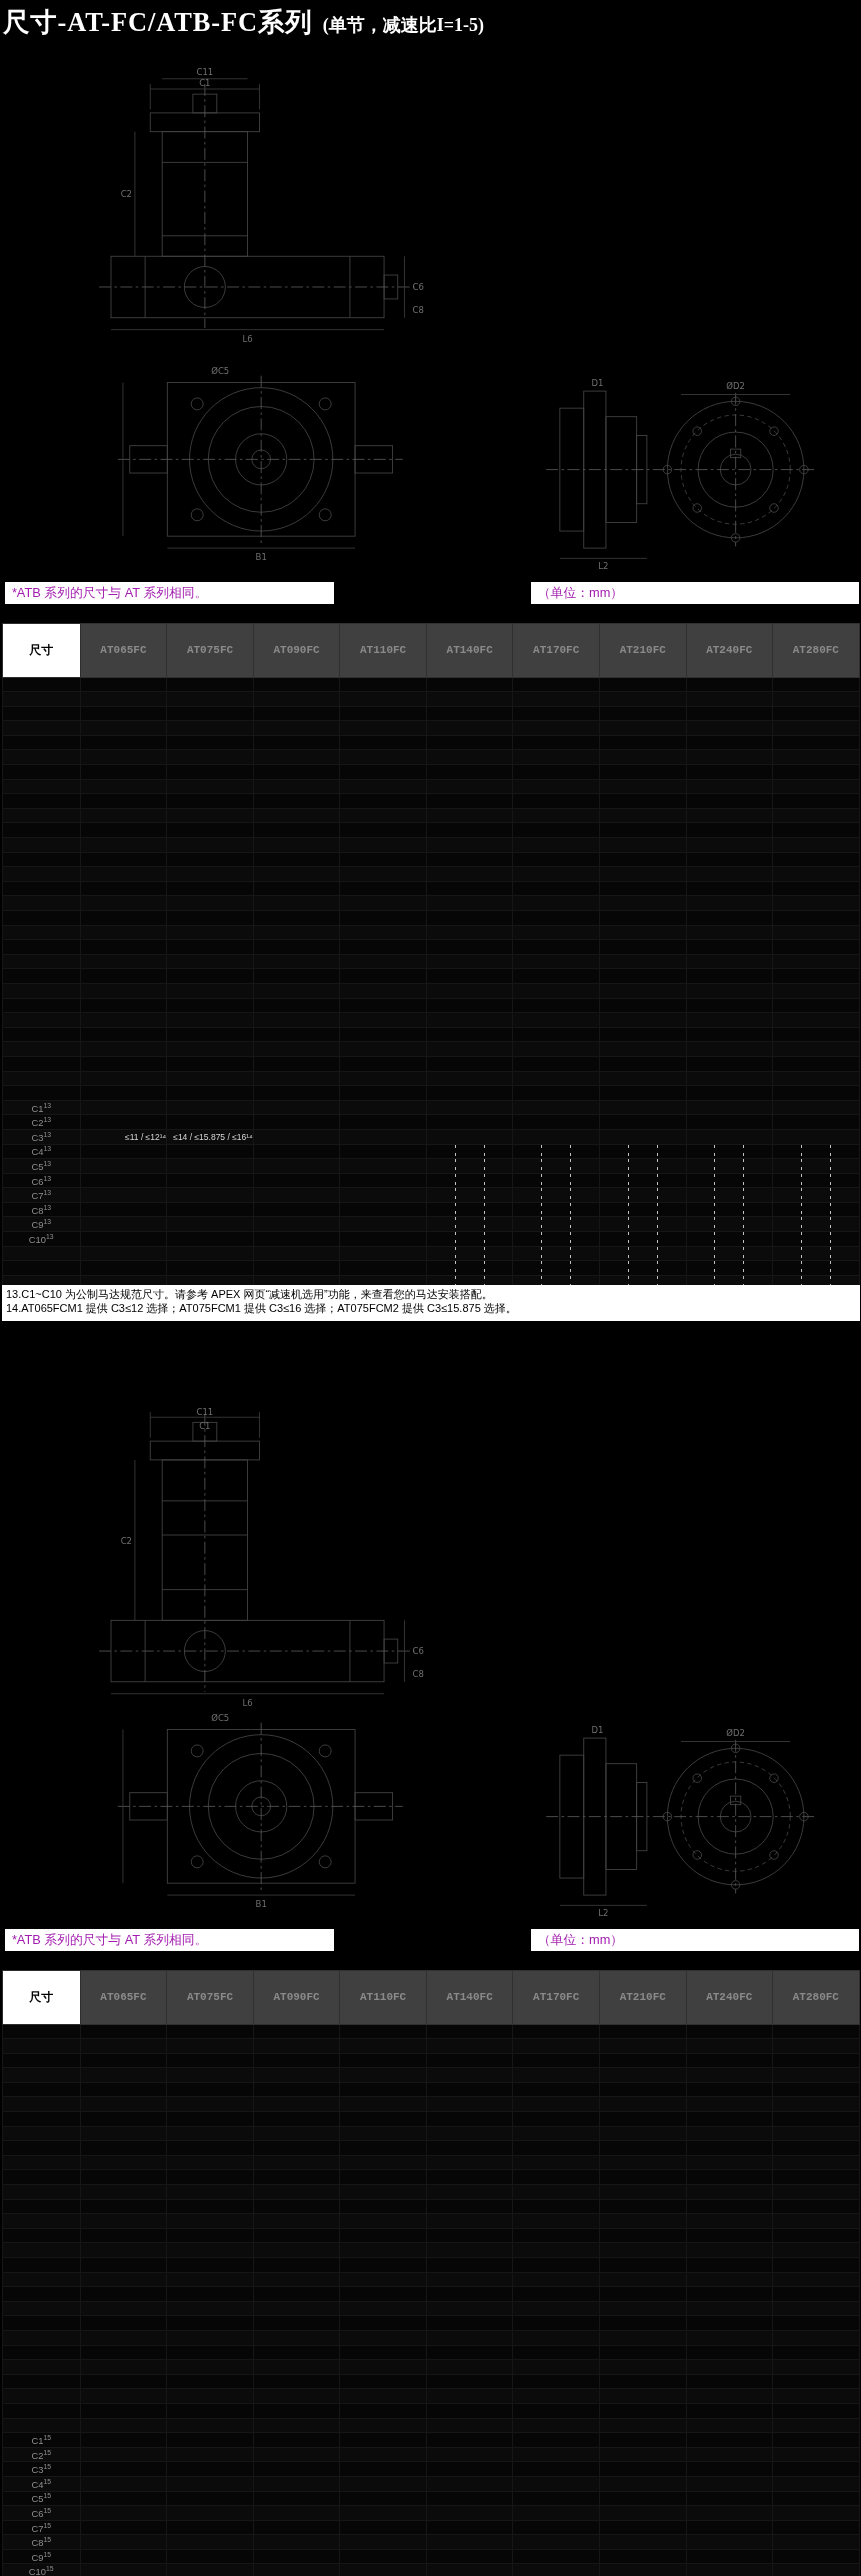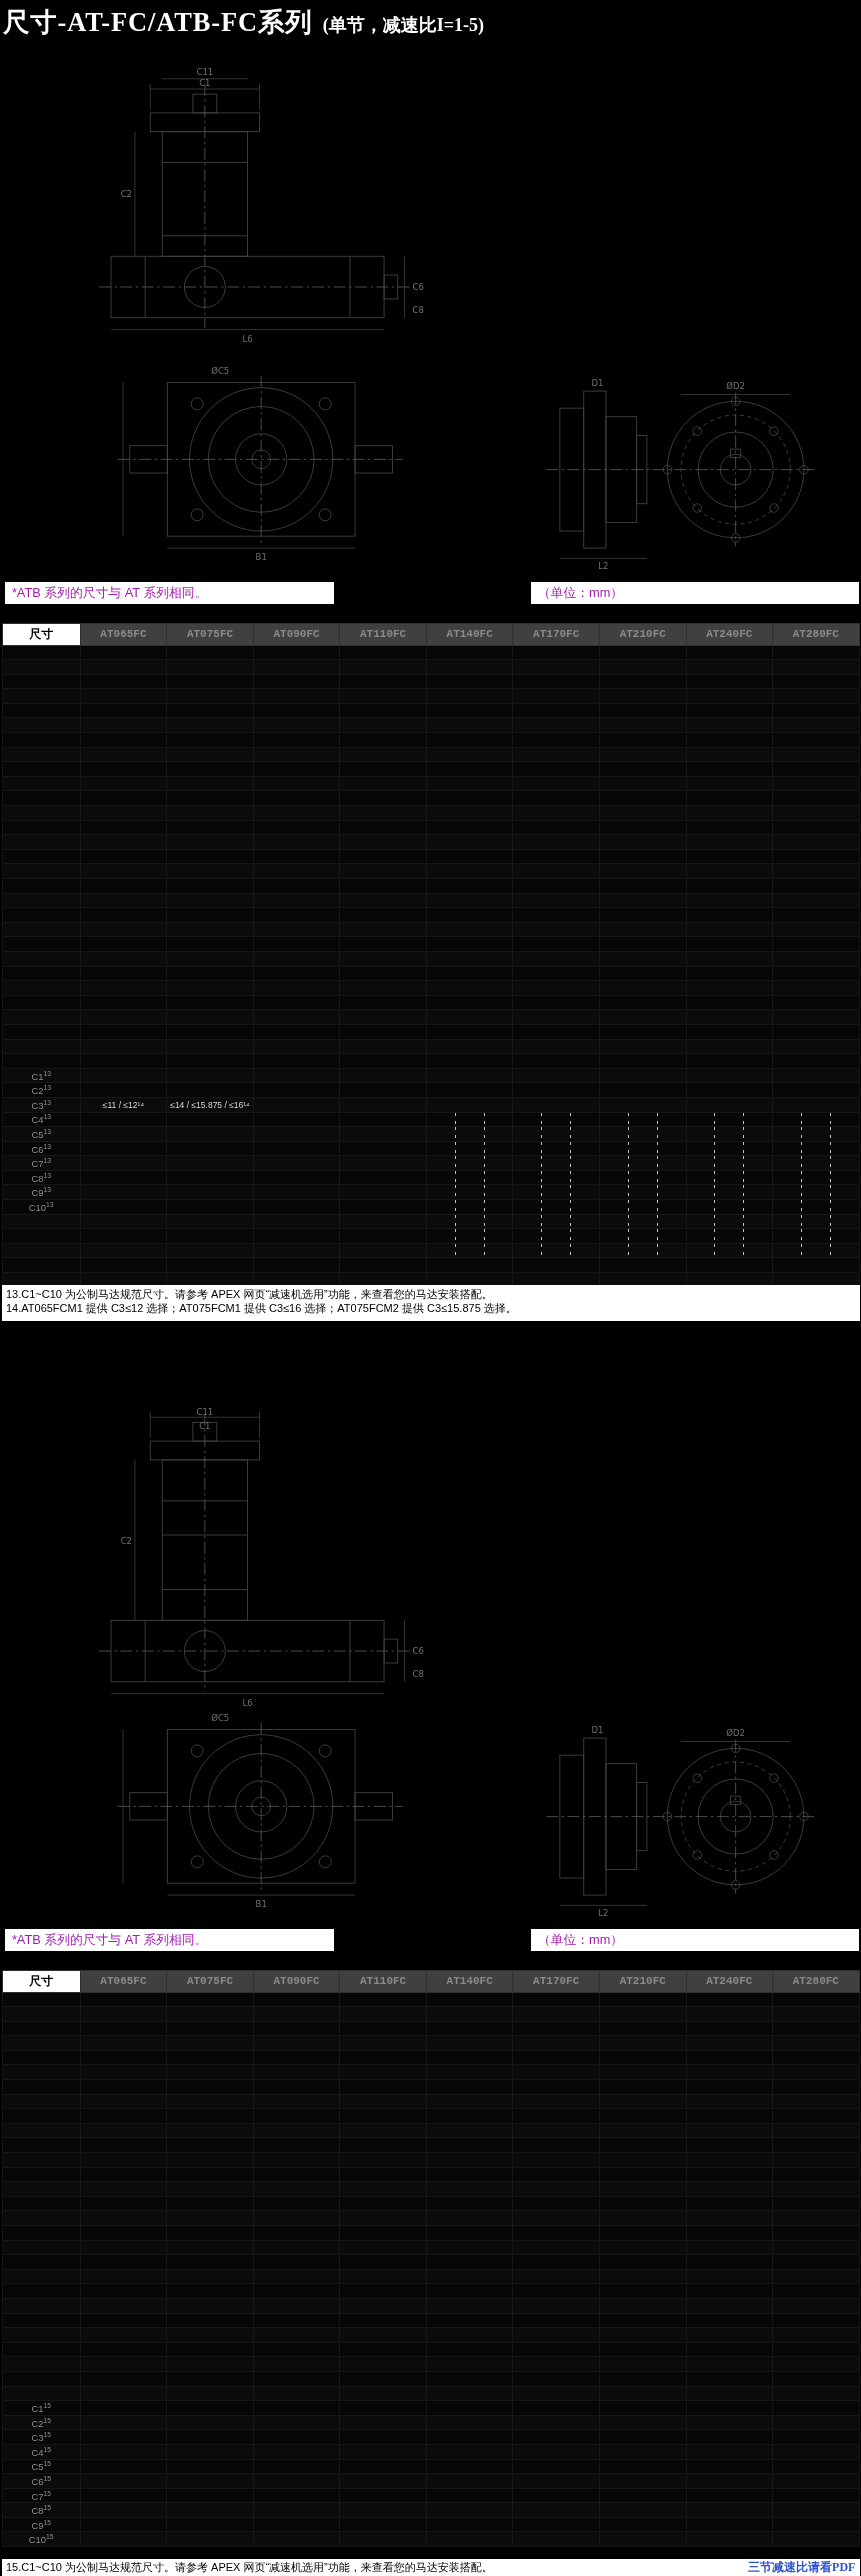--- a/index.html
+++ b/index.html
@@ -17,32 +17,32 @@
   .note-box{
     position:absolute;height:22px;line-height:22px;background:#fff;color:#a21caf;
     font-size:12.8px;padding:0 6.8px;box-sizing:border-box;white-space:nowrap;
   }
   .unit-box{}
   
   table.dim-table{
     position:absolute;left:1.7px;width:858px;border-collapse:collapse;table-layout:fixed;
   }
   col.c0{width:78px;}
-  th{height:20.5px;font-size:11px;font-weight:bold;padding:0;}
+  th{height:20.5px;font-size:11px;font-weight:bold;padding:16px;}
   th.th-dim{background:#ffffff;color:#000;font-size:12px;border:0.9px solid #2d2d2d;}
   th.th-model{background:#404040;color:#8a8a8a;border:0.9px solid #303030;font-family:Liberation Mono, monospace;}
   td{
     height:13.6px;border:0.9px solid #161616;padding:0;text-align:center;
     font-size:8.5px;color:#d6d6d6;white-space:nowrap;overflow:visible;
   }
   tbody tr:nth-child(odd) td{background-color:#060606;}
   tbody tr:nth-child(even) td{background-color:#0b0b0b;}
   td.row-label span{color:#8f8f8f;font-size:9.4px;}
   td.row-label sup{color:#8f8f8f;font-size:6.8px;}
-  td.has-val{color:#d8d8d8;}
+  td.has-val{color:#d8d8d8;text-align:right;}
   td.dashed-cell{
     background-image:
       repeating-linear-gradient(to bottom,#d8d8d8 0px,#d8d8d8 3.4px,transparent 3.4px,transparent 7.7px),
       repeating-linear-gradient(to bottom,#d8d8d8 0px,#d8d8d8 3.4px,transparent 3.4px,transparent 7.7px);
     background-size:0.9px 100%,0.9px 100%;
     background-repeat:no-repeat,no-repeat;
     background-position:33% 0,67% 0;
   }
   
   .foot-band{
@@ -1272,19 +1272,15 @@
           <td></td>
           <td></td>
           <td></td>
           <td></td>
           <td></td>
           <td></td>
         </tr>
       </tbody>
     </table>
 
-  <div class="foot-band band-flex" style="top:2559px;height:17px;line-height:17px">
-    <div class="foot-line">15.C1~C10 为公制马达规范尺寸。请参考 APEX 网页“减速机选用”功能，来查看您的马达安装搭配。</div>
-    <div class="pdf-link">三节减速比请看PDF</div>
-  </div>
 
 </div>
 
 
 </body></html>

